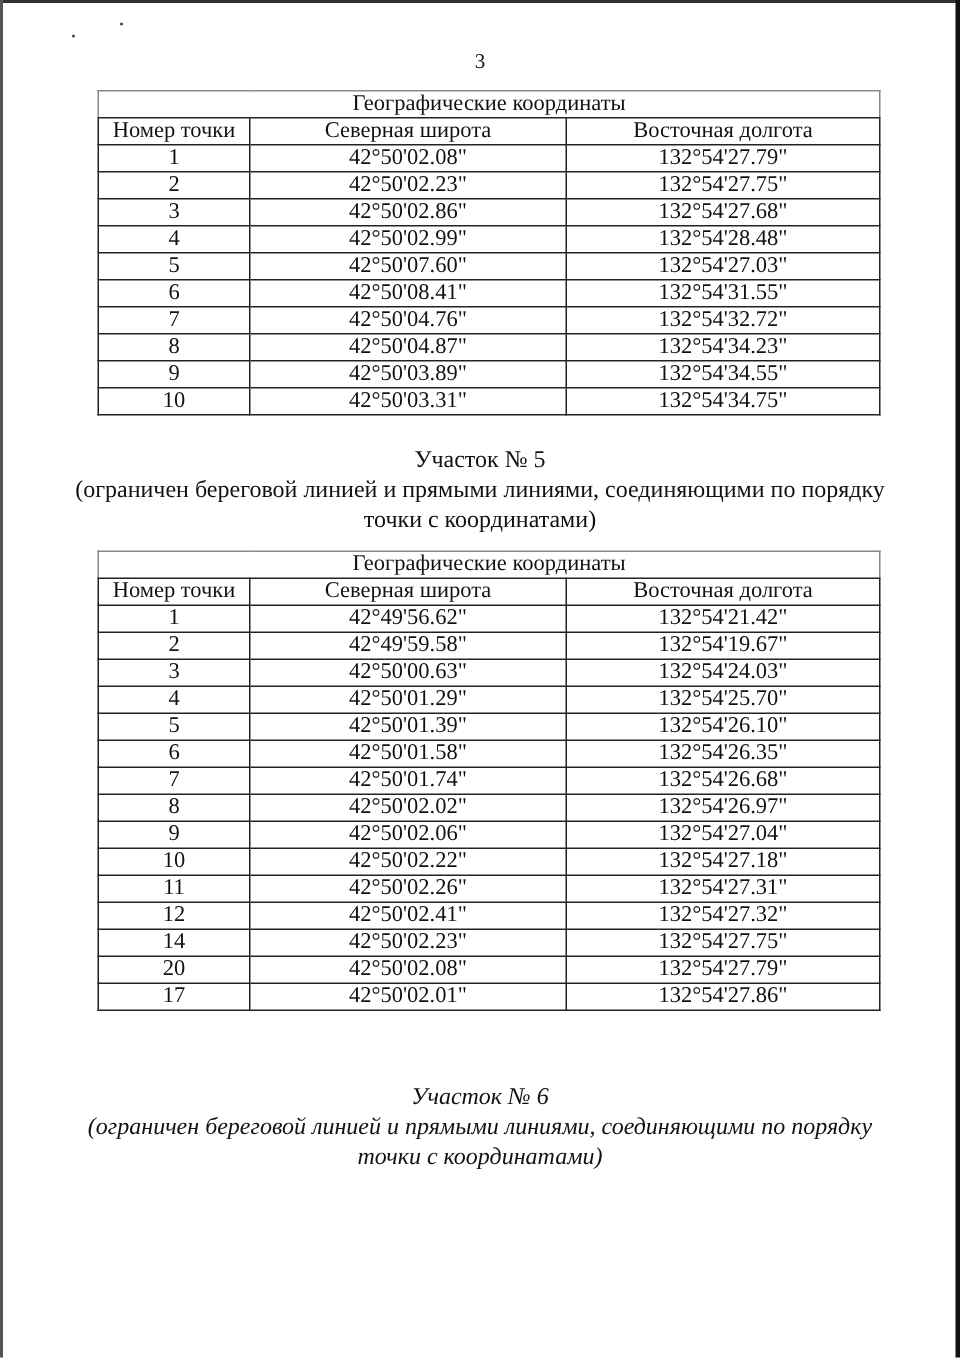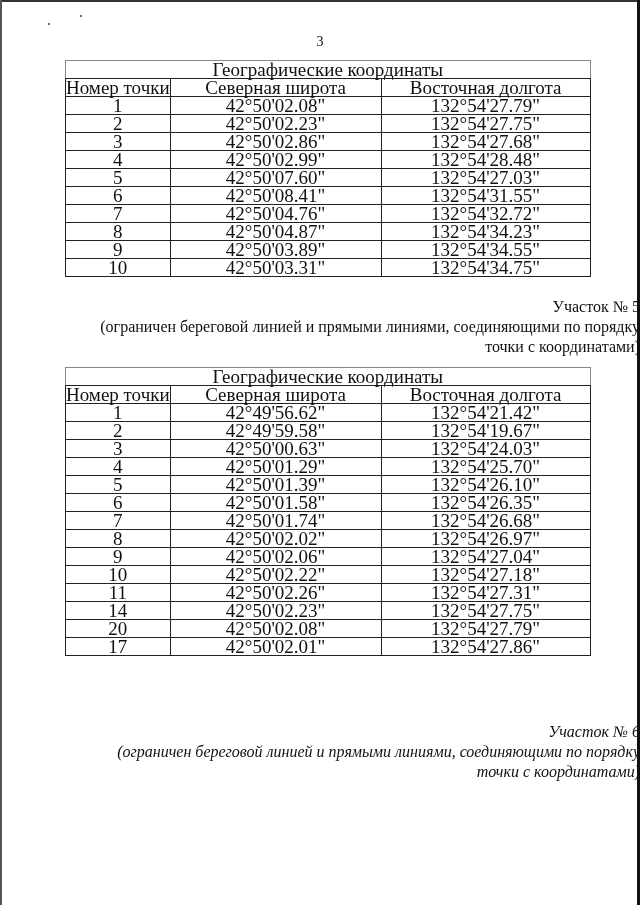--- a/index.html
+++ b/index.html
@@ -31,42 +31,42 @@
       position: absolute;
       top: 34px;
       left: 0;
       width: 640px;
       text-align: center;
       font-size: 14px;
     }
     table.coords {
       position: absolute;
       border-collapse: collapse;
-      font-size: 19px;
+      font-size: 15px;
       line-height: 15px;
     }
     table.coords td, table.coords th {
       border: 1px solid #222;
       padding: 0;
       height: 17px;
       text-align: center;
       font-weight: normal;
       white-space: nowrap;
     }
     table.coords th.group {
       border-color: #888 #888 #222 #888;
     }
     .col-num { width: 100px; }
     .col-lat { width: 210px; }
     .col-lon { width: 208px; }
     .section-heading {
       position: absolute;
       left: 0;
       width: 640px;
-      text-align: right;
+      text-align: center;
       font-size: 16px;
       line-height: 20px;
     }
     .section-heading div { margin: 0; }
   </style>
 </head>
 <body>
 
 <div class="page-edge-top"></div>
 <div class="page-edge-left"></div>
@@ -208,20 +208,25 @@
         <td>10</td>
         <td>42°50'02.22"</td>
         <td>132°54'27.18"</td>
       </tr>
       <tr>
         <td>11</td>
         <td>42°50'02.26"</td>
         <td>132°54'27.31"</td>
       </tr>
       <tr>
+        <td>12</td>
+        <td>42°50'02.41"</td>
+        <td>132°54'27.32"</td>
+      </tr>
+      <tr>
         <td>14</td>
         <td>42°50'02.23"</td>
         <td>132°54'27.75"</td>
       </tr>
       <tr>
         <td>20</td>
         <td>42°50'02.08"</td>
         <td>132°54'27.79"</td>
       </tr>
       <tr>

